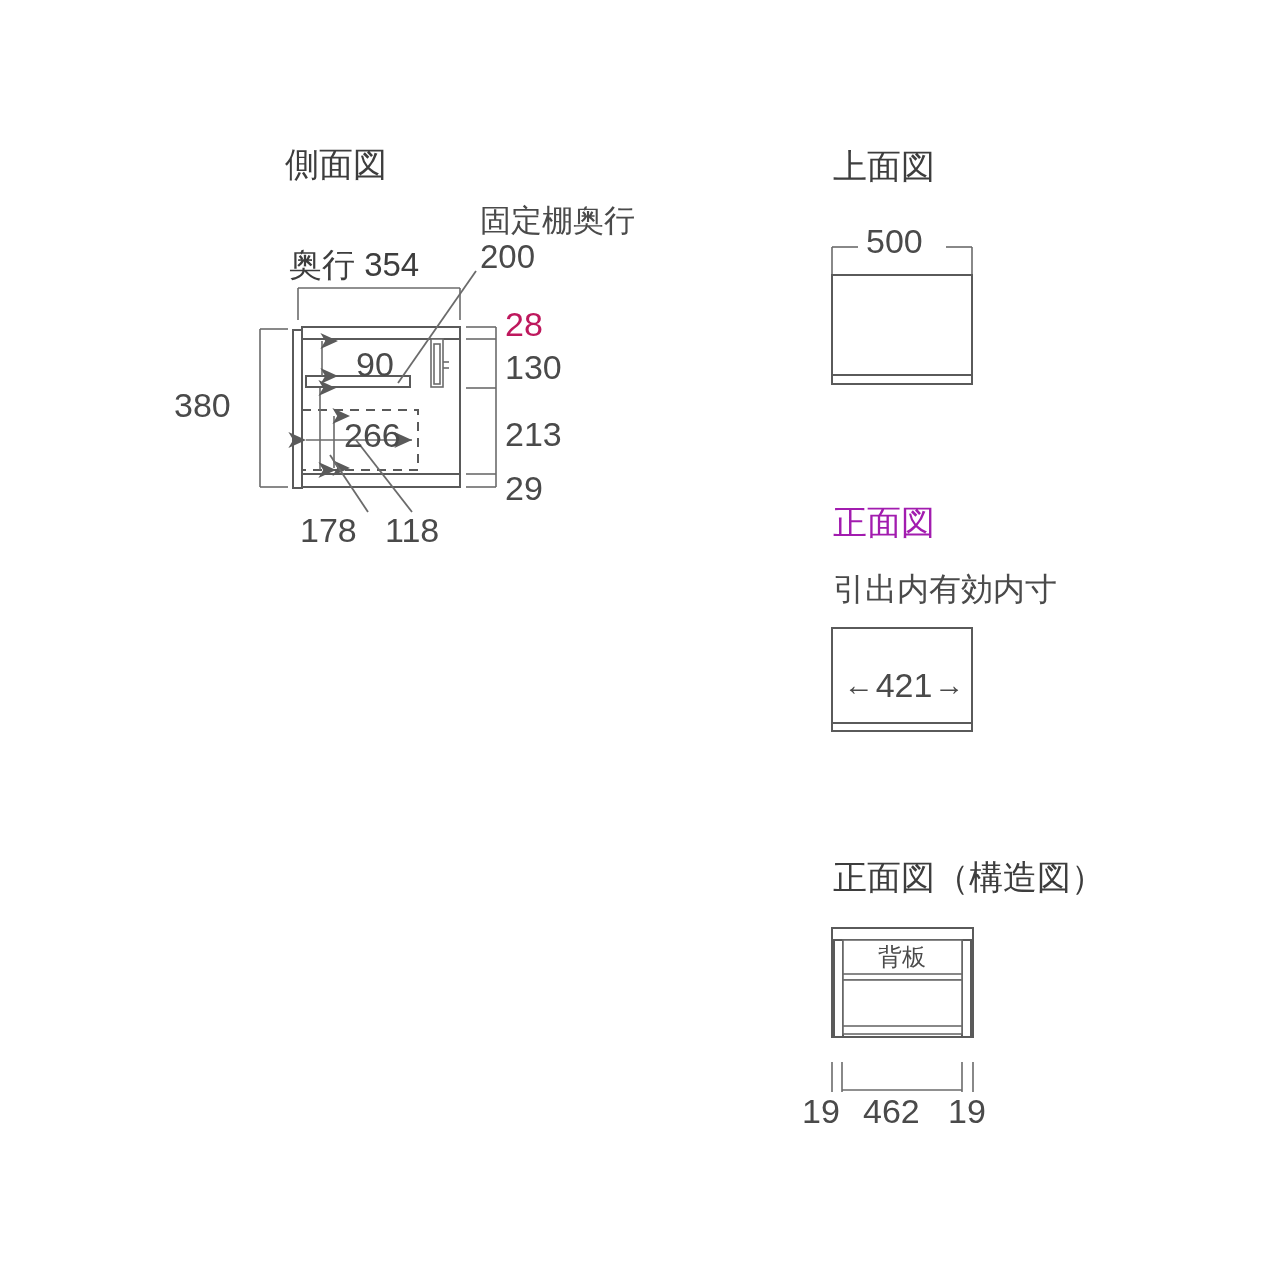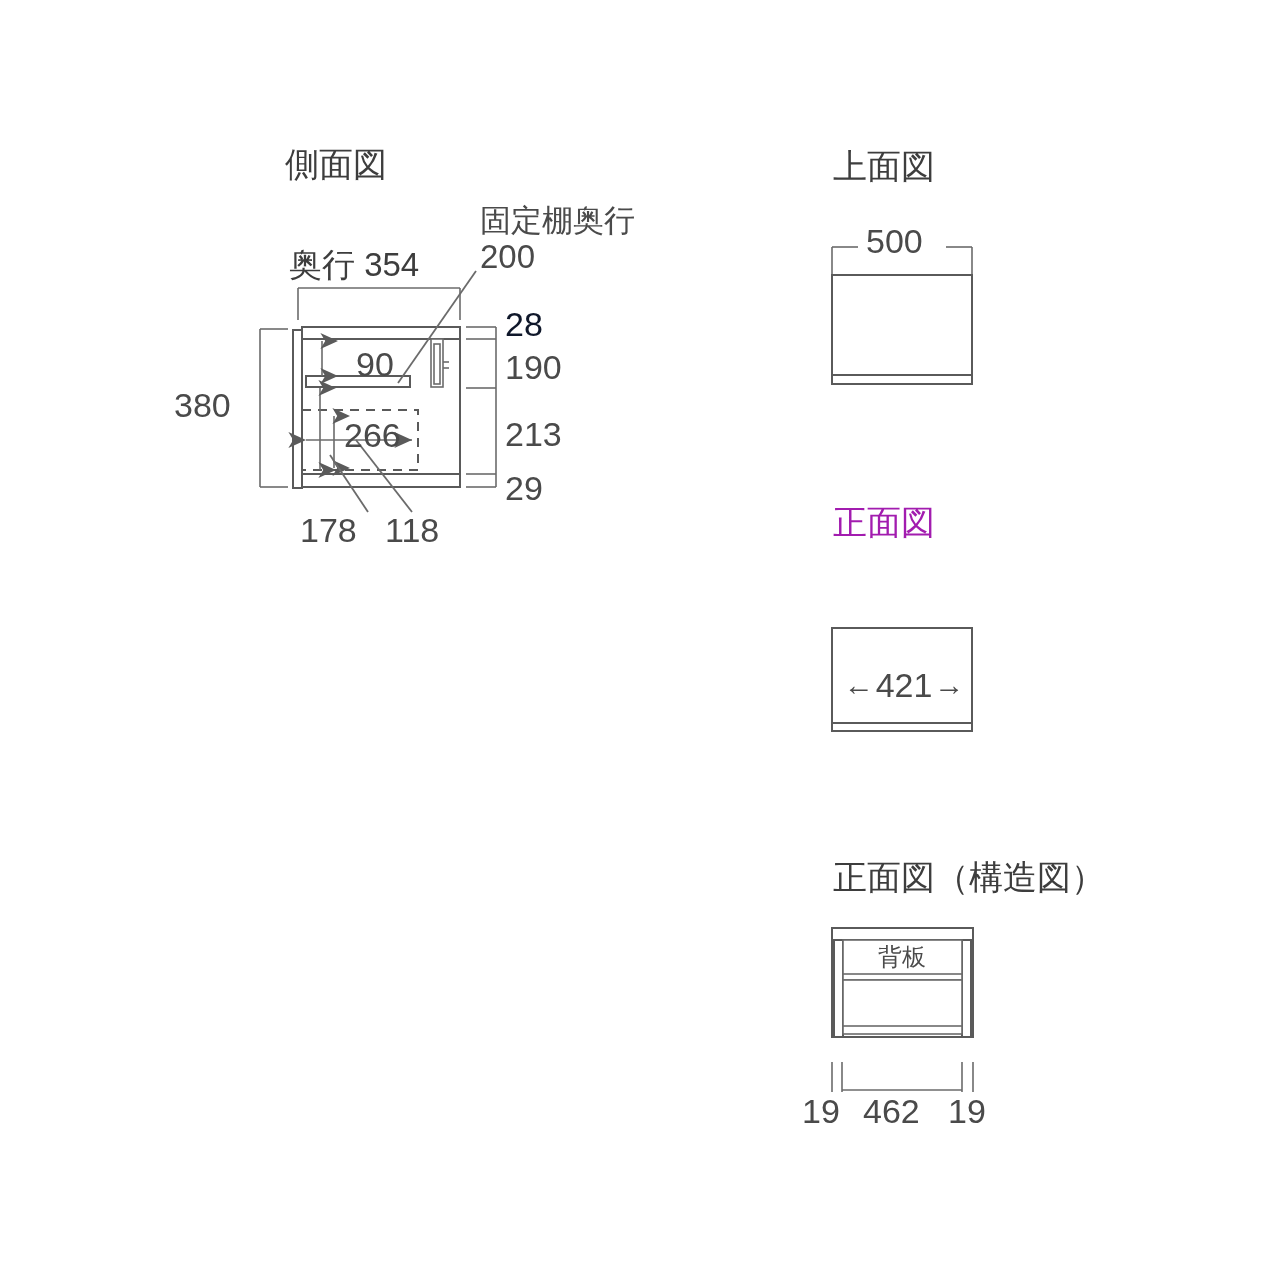--- a/index.html
+++ b/index.html
@@ -200,41 +200,44 @@
   </div>
 
   <div style="position:absolute;left:300px;top:511px;">
     <span style="font-size:34px;color:#4a4a4a;">178</span>
   </div>
   <div style="position:absolute;left:385px;top:511px;">
     <span style="font-size:34px;color:#4a4a4a;">118</span>
   </div>
 
   <div style="position:absolute;left:505px;top:305px;">
-    <span style="font-size:34px;color:#0f172a;">28</span>
+    <span style="font-size:34px;color:#be185d;">28</span>
   </div>
   <div style="position:absolute;left:505px;top:348px;">
-    <span style="font-size:34px;color:#4a4a4a;">190</span>
+    <span style="font-size:34px;color:#4a4a4a;">130</span>
   </div>
   <div style="position:absolute;left:505px;top:415px;">
     <span style="font-size:34px;color:#4a4a4a;">213</span>
   </div>
   <div style="position:absolute;left:505px;top:469px;">
     <span style="font-size:34px;color:#4a4a4a;">29</span>
   </div>
 
   <div style="position:absolute;left:833px;top:144px;">
     <span style="font-size:34px;color:#3d3d3d;">上面図</span>
   </div>
   <div style="position:absolute;left:866px;top:222px;">
     <span style="font-size:34px;color:#4a4a4a;">500</span>
   </div>
 
   <div style="position:absolute;left:833px;top:500px;">
     <span style="font-size:34px;color:#a21caf;">正面図</span>
+  </div>
+  <div style="position:absolute;left:833px;top:568px;">
+    <span style="font-size:32px;color:#4a4a4a;">引出内有効内寸</span>
   </div>
   <div style="position:absolute;left:838px;top:668px;width:132px;display:flex;align-items:center;justify-content:center;gap:2px;">
     <span style="font-size:30px;color:#4a4a4a;line-height:1;">←</span>
     <span style="font-size:34px;color:#4a4a4a;line-height:1;">421</span>
     <span style="font-size:30px;color:#4a4a4a;line-height:1;">→</span>
   </div>
 
   <div style="position:absolute;left:833px;top:855px;">
     <span style="font-size:34px;color:#3d3d3d;">正面図（構造図）</span>
   </div>

